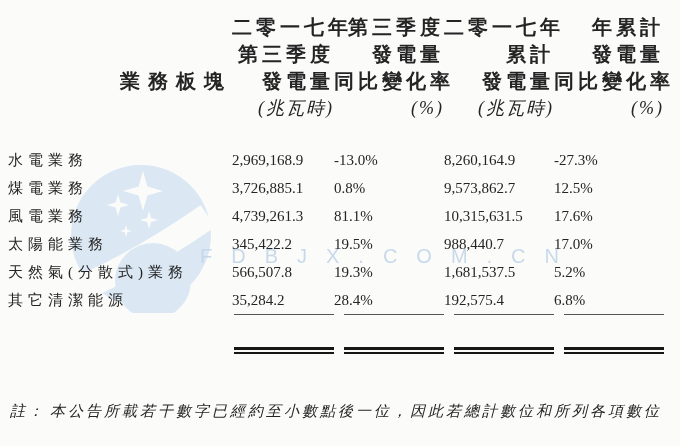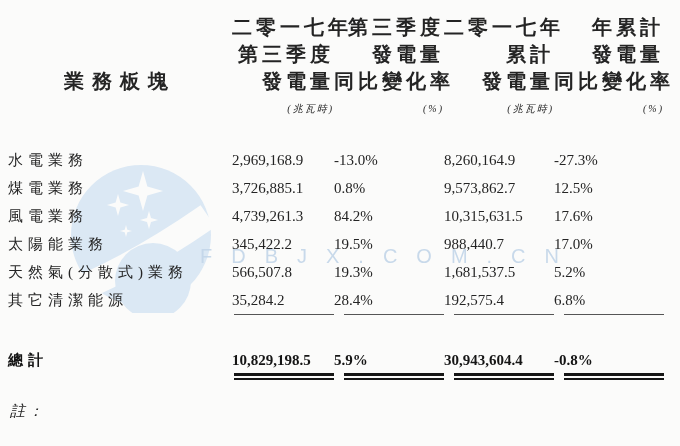--- a/index.html
+++ b/index.html
@@ -26,22 +26,22 @@
   }
   
   .tbl {
     position:absolute; left:8px; top:14px; z-index:1;
     border-collapse:collapse; table-layout:fixed; width:656px;
   }
   .tbl td { padding:0; vertical-align:bottom; }
   .hl { height:27px; line-height:27px; font-size:20px; letter-spacing:4px;
         text-align:right; white-space:nowrap; }
   .hdr td { font-weight:bold; }
-  .hdr .lblcell .hl { text-align:center; letter-spacing:8px; }
-  .unit { font-style:italic; font-weight:normal; font-size:10px; letter-spacing:2px; }
+  .hdr .lblcell .hl { text-align:right; letter-spacing:8px; }
+  .unit { font-style:italic; font-weight:normal; font-size:18px; letter-spacing:2px; }
   .spacer-row td { height:24px; }
   .row td { height:28px; vertical-align:middle; font-size:15px; }
   .lbl { text-align:left; letter-spacing:5px; font-size:16px; white-space:nowrap;margin-left:20px; }
   .num { text-align:left; letter-spacing:0; white-space:nowrap; }
   .rule-row td { height:7px; vertical-align:top; }
   .rule { width:100px; height:1px; background:#555; margin-left:auto; }
   .gap-row td { height:26px; }
   .total td { height:26px; vertical-align:middle; font-weight:bold; font-size:15px; color:#151515; }
   .dbl-row td { height:14px; vertical-align:top; }
   .dblrule { width:100px; height:2px; margin-left:auto;
@@ -127,21 +127,21 @@
     <tr class="row">
       <td class="lbl">煤電業務</td>
       <td class="num">3,726,885.1</td>
       <td class="num">0.8%</td>
       <td class="num">9,573,862.7</td>
       <td class="num">12.5%</td>
     </tr>
     <tr class="row">
       <td class="lbl">風電業務</td>
       <td class="num">4,739,261.3</td>
-      <td class="num">84.2%</td>
+      <td class="num">81.1%</td>
       <td class="num">10,315,631.5</td>
       <td class="num">17.6%</td>
     </tr>
     <tr class="row">
       <td class="lbl">太陽能業務</td>
       <td class="num">345,422.2</td>
       <td class="num">19.5%</td>
       <td class="num">988,440.7</td>
       <td class="num">17.0%</td>
     </tr>
@@ -173,27 +173,20 @@
           </td>
       <td>
             <div class="rule"></div>
           </td>
     </tr>
 
     <tr class="gap-row">
           <td colspan="5"></td>
         </tr>
 
-    <tr class="total">
-      <td class="lbl">總計</td>
-      <td class="num">10,829,198.5</td>
-      <td class="num">5.9%</td>
-      <td class="num">30,943,604.4</td>
-      <td class="num">-0.8%</td>
-    </tr>
 
     <tr class="dbl-row">
       <td></td>
       <td>
             <div class="dblrule"></div>
           </td>
       <td>
             <div class="dblrule"></div>
           </td>
       <td>
@@ -202,16 +195,17 @@
       <td>
             <div class="dblrule"></div>
           </td>
     </tr>
   </tbody>
     </table>
 
   <div class="note">
     <div class="note-marker">註：</div>
     <div class="note-body">
+      <div>本公告所載若干數字已經約至小數點後一位，因此若總計數位和所列各項數位</div>
     </div>
   </div>
 
 </div>
 
 </body></html>

